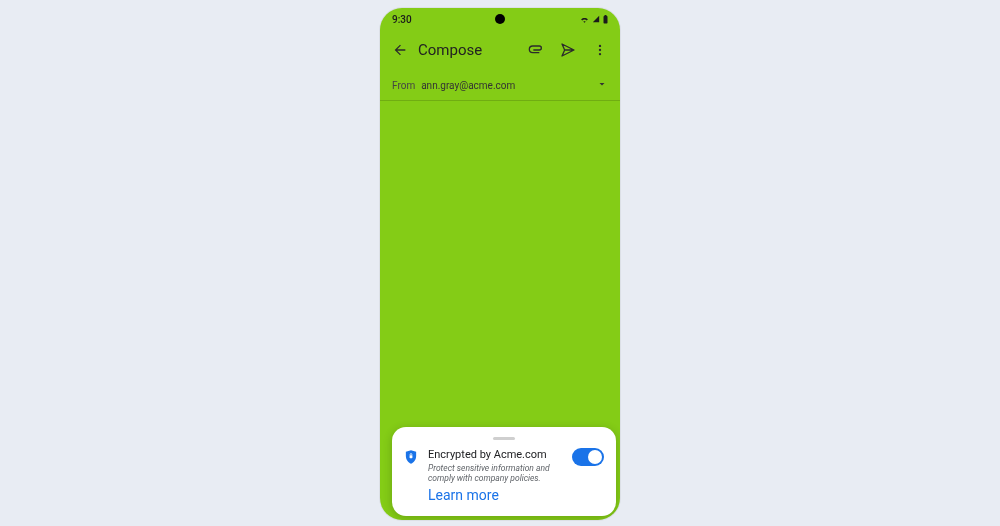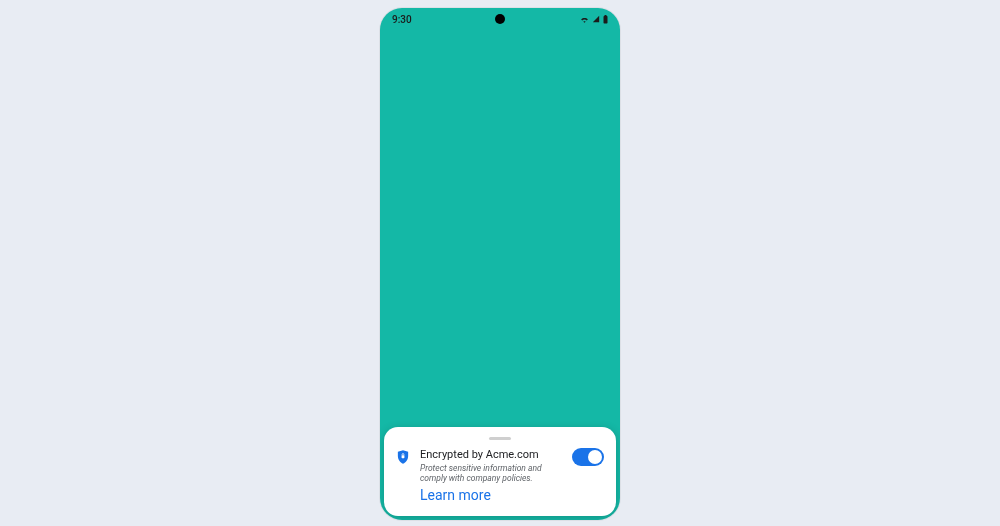--- a/index.html
+++ b/index.html
@@ -16,21 +16,21 @@
     height: 526px;
     position: relative;
     display: flex;
     align-items: flex-start;
     justify-content: center;
   }
   .phone {
     margin-top: 8px;
     width: 240px;
     height: 512px;
-    background: #14b8a6;
+    background: #84cc16;
     border-radius: 22px;
     position: relative;
     overflow: hidden;
     box-shadow: 0 0 0 1px rgba(0,0,0,0.05);
   }
   .statusbar {
     height: 22px;
     display: flex;
     align-items: center;
     justify-content: space-between;
@@ -104,21 +104,21 @@
   
   .tap-cursor {
     position: absolute;
     right: 8px;
     top: 4px;
   }
 
   
   .sheet {
     position: absolute;
-    left: 4px;
+    left: 12px;
     right: 4px;
     bottom: 4px;
     background: #ffffff;
     border-radius: 14px;
     box-shadow: 0 2px 10px rgba(0,0,0,0.2);
     padding: 10px 12px 12px 12px;
   }
   .sheet .handle {
     width: 22px;
     height: 3px;
@@ -175,21 +175,55 @@
         <svg width="8" height="8" viewBox="0 0 20 20">
             <path fill="#1b1b1b" d="M2 18L18 2V18H2z"></path>
           </svg>
         <svg width="5" height="9" viewBox="0 0 10 18">
             <rect x="1" y="2" width="8" height="15" rx="1.5" fill="#1b1b1b"></rect>
             <rect x="3" y="0" width="4" height="2" fill="#1b1b1b"></rect>
           </svg>
       </div>
     </div>
 
-
+    <div class="appbar">
+      <div class="iconbtn">
+        <svg width="16" height="16" viewBox="0 0 24 24">
+            <path fill="#2b2b2b" d="M20 11H7.8l5.6-5.6L12 4l-8 8 8 8 1.4-1.4L7.8 13H20z"></path>
+          </svg>
+      </div>
+      <div class="title">Compose</div>
+      <div class="iconbtn">
+        <svg width="16" height="16" viewBox="0 0 24 24">
+            <path fill="none" stroke="#2b2b2b" stroke-width="2" d="M8 12h9a3 3 0 0 0 0-6H7a5 5 0 0 0 0 10h10"></path>
+          </svg>
+      </div>
+      <div class="iconbtn">
+        <svg width="16" height="16" viewBox="0 0 24 24">
+            <path fill="none" stroke="#2b2b2b" stroke-width="2" stroke-linejoin="round" d="M3 3l18 9-18 9 4-9-4-9z M7 12h14"></path>
+          </svg>
+      </div>
+      <div class="iconbtn">
+        <svg width="14" height="14" viewBox="0 0 24 24">
+            <circle cx="12" cy="5" r="2" fill="#2b2b2b"></circle>
+            <circle cx="12" cy="12" r="2" fill="#2b2b2b"></circle>
+            <circle cx="12" cy="19" r="2" fill="#2b2b2b"></circle>
+          </svg>
+      </div>
+    </div>
+
+    <div class="row">
+      <span class="label">From</span>
+      <span class="value">ann.gray@acme.com</span>
+      <span class="chev">
+        <svg width="12" height="12" viewBox="0 0 24 24">
+            <path fill="#333" d="M7 10l5 5 5-5z"></path>
+          </svg>
+      </span>
+    </div>
 
 
 
 
     <div class="sheet">
       <div class="handle"></div>
       <div class="sheet-row">
         <span class="shield">
           <svg width="14" height="16" viewBox="0 0 24 28">
               <path fill="#1a73e8" d="M12 2l9 3v7c0 7-4 12-9 14-5-2-9-7-9-14V5l9-3z"></path>

